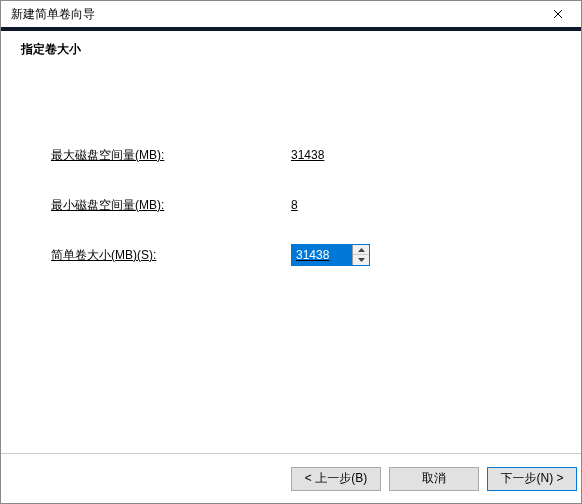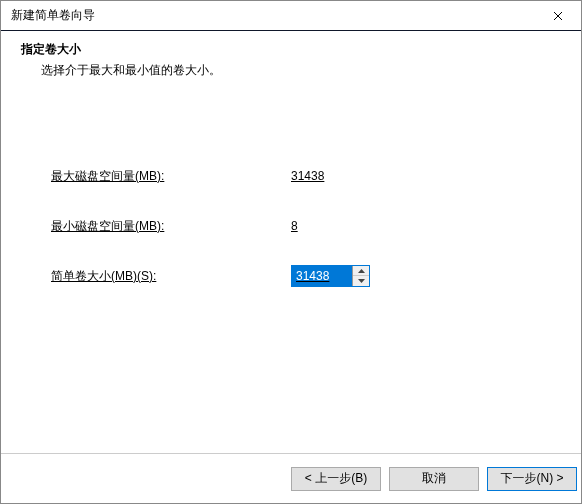--- a/index.html
+++ b/index.html
@@ -18,21 +18,21 @@
   background: #fff;
   display: flex;
   flex-direction: column;
 }
 .titlebar {
   height: 30px;
   display: flex;
   align-items: center;
   justify-content: space-between;
   padding-left: 10px;
-  border-bottom: 1px solid #0f172a;
+  border-bottom: 4px solid #0f172a;
 }
 .titlebar .title { font-size: 12px; color: #000; }
 .close-btn {
   width: 46px;
   height: 30px;
   display: flex;
   align-items: center;
   justify-content: center;
   cursor: pointer;
 }
@@ -117,21 +117,20 @@
     <span class="title">新建简单卷向导</span>
     <div class="close-btn">
       <svg viewBox="0 0 10 10">
           <path d="M1 1 L9 9 M9 1 L1 9" stroke="#000" stroke-width="1" fill="none"></path>
         </svg>
     </div>
   </div>
 
   <div class="header">
     <div class="heading">指定卷大小</div>
-    <div class="subheading">选择介于最大和最小值的卷大小。</div>
   </div>
 
   <div class="content">
     <div class="row">
       <span class="label">最大磁盘空间量(MB):</span>
       <span class="value">31438</span>
     </div>
     <div class="row">
       <span class="label">最小磁盘空间量(MB):</span>
       <span class="value">8</span>

